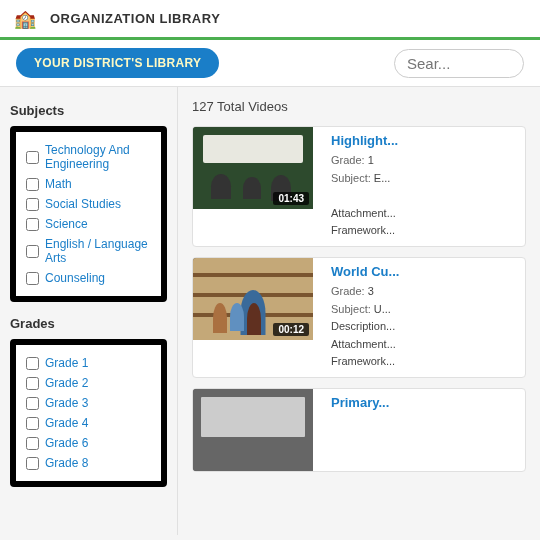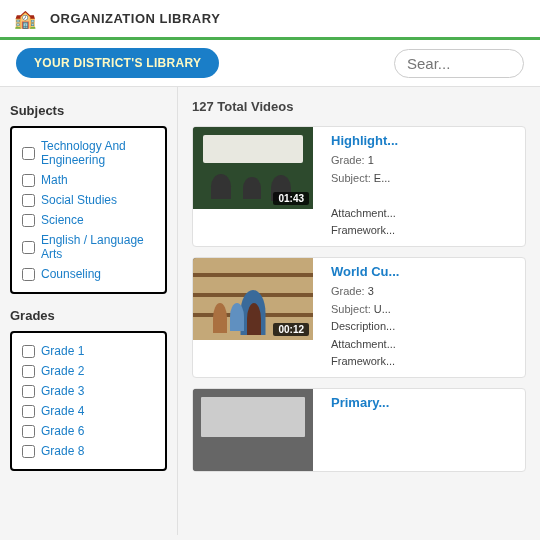--- a/index.html
+++ b/index.html
@@ -84,21 +84,21 @@
     }
     .sidebar-section-title {
       font-size: 13px;
       font-weight: bold;
       color: #333;
       margin-bottom: 8px;
       margin-top: 4px;
     }
     .filter-box {
       background: #fff;
-      border: 2px solid #000000;
+      border: 6px solid #000000;
       border-radius: 4px;
       padding: 8px 10px;
       margin-bottom: 14px;
     }
     .filter-item {
       display: flex;
       align-items: center;
       gap: 6px;
       padding: 3px 0;
       font-size: 12px;
@@ -117,21 +117,21 @@
 
     
     .content-area {
       flex: 1;
       padding: 12px 14px;
       overflow-y: auto;
       background: #f5f5f5;
     }
     .total-videos {
       font-size: 13px;
-      font-weight: bold;
+      font-weight: normal;
       color: #444;
       margin-bottom: 12px;
     }
 
     
     .video-card {
       display: flex;
       gap: 10px;
       background: #fff;
       border: 1px solid #e0e0e0;

